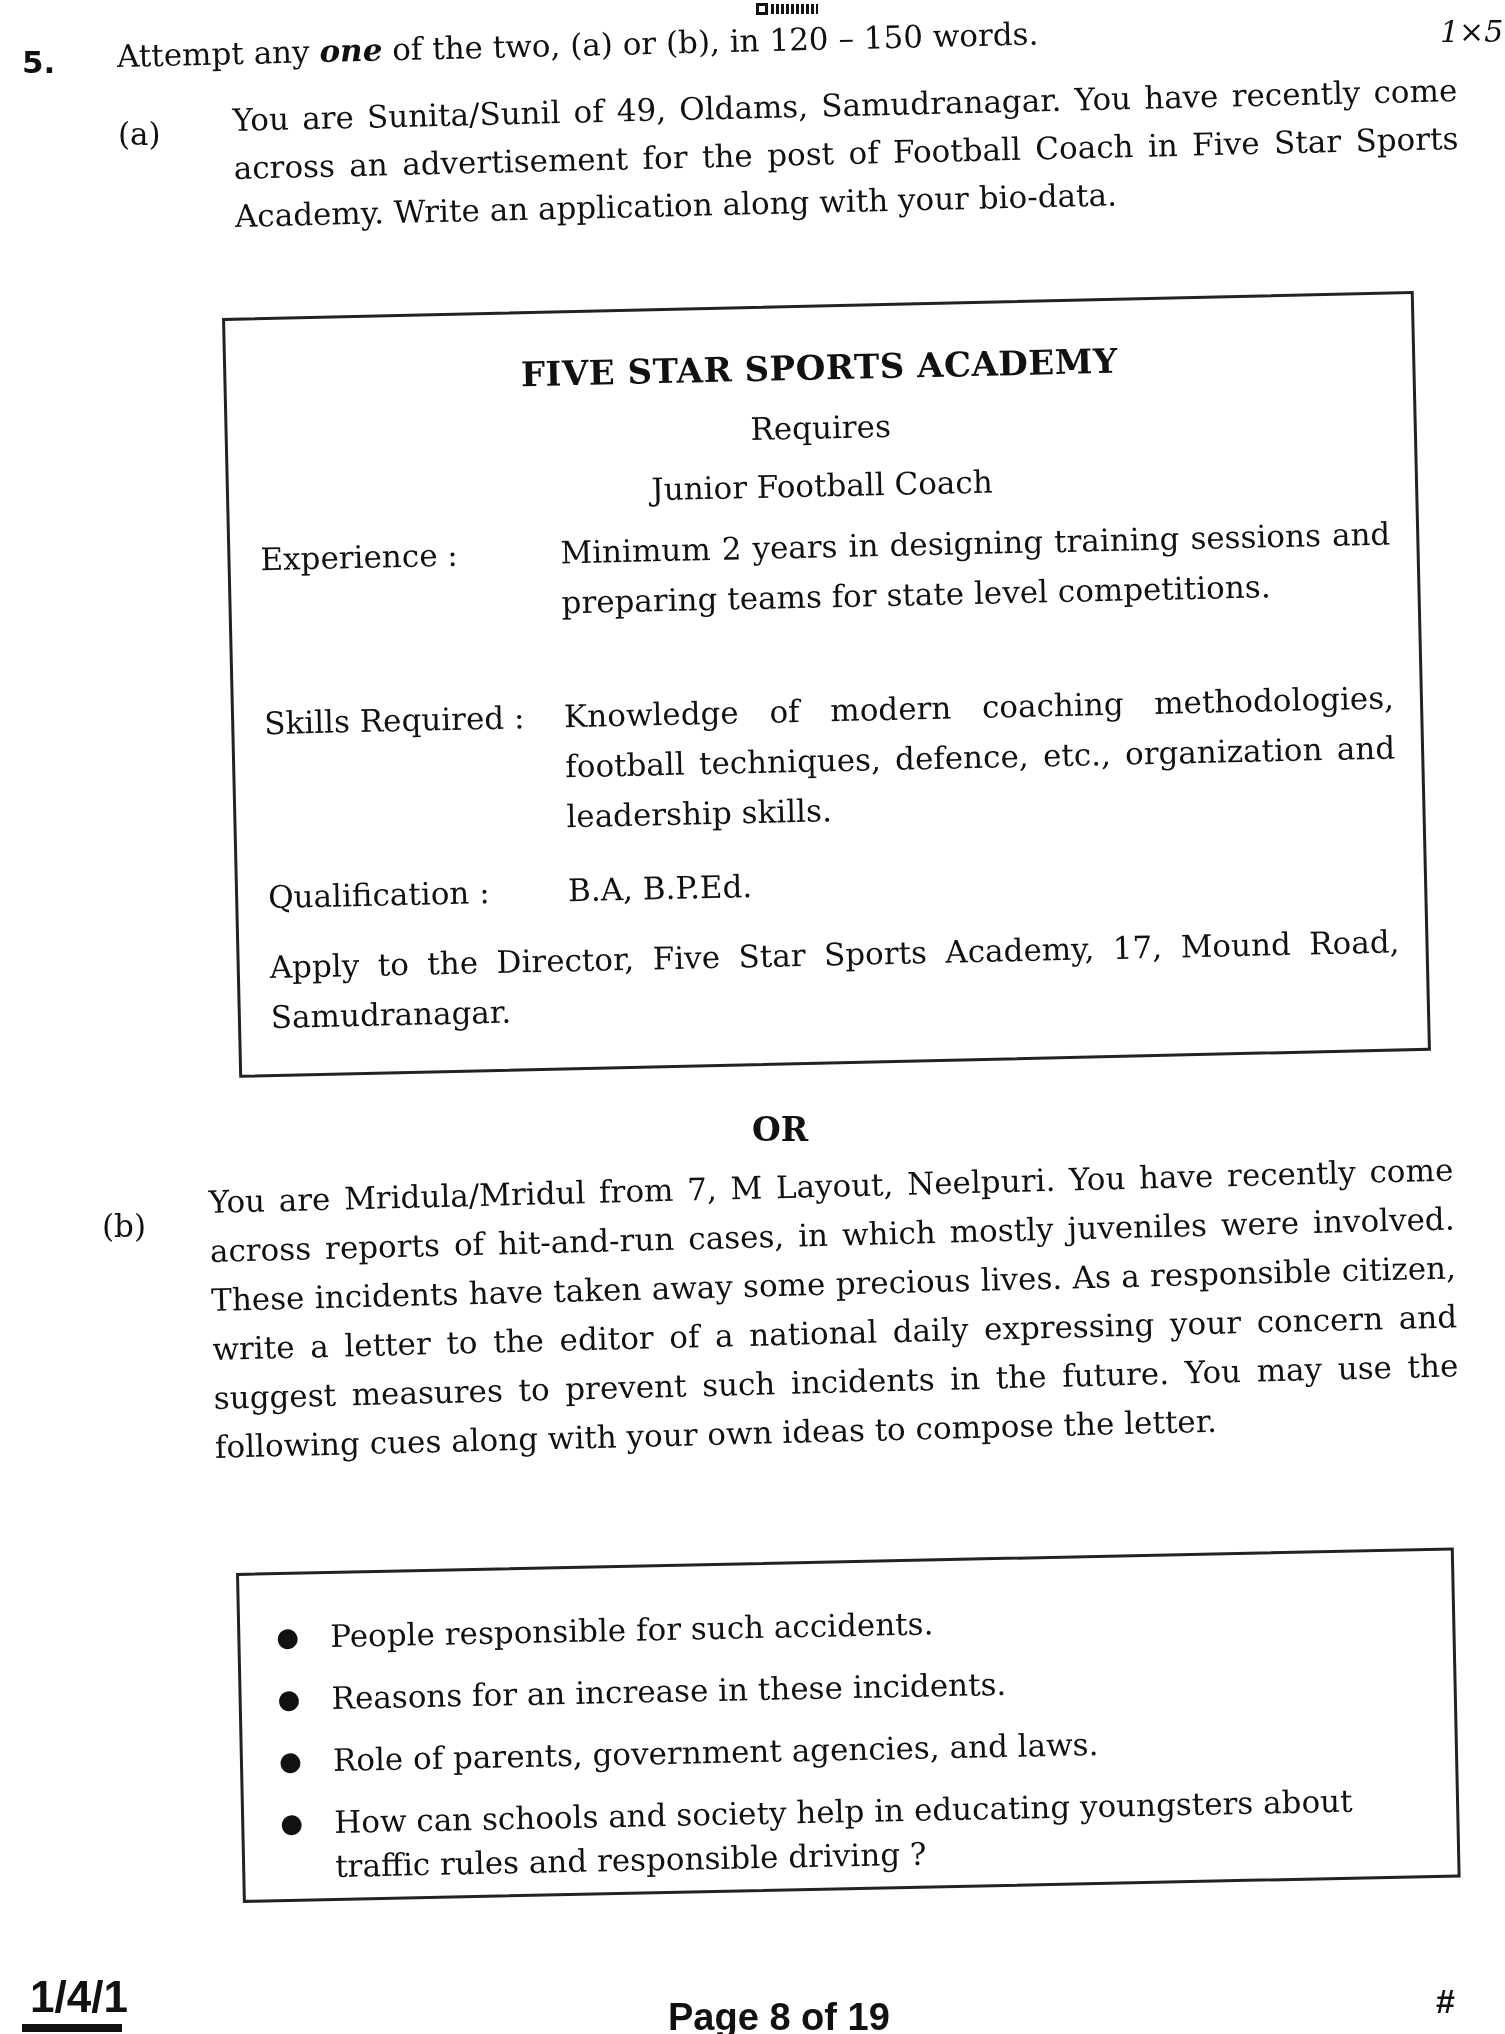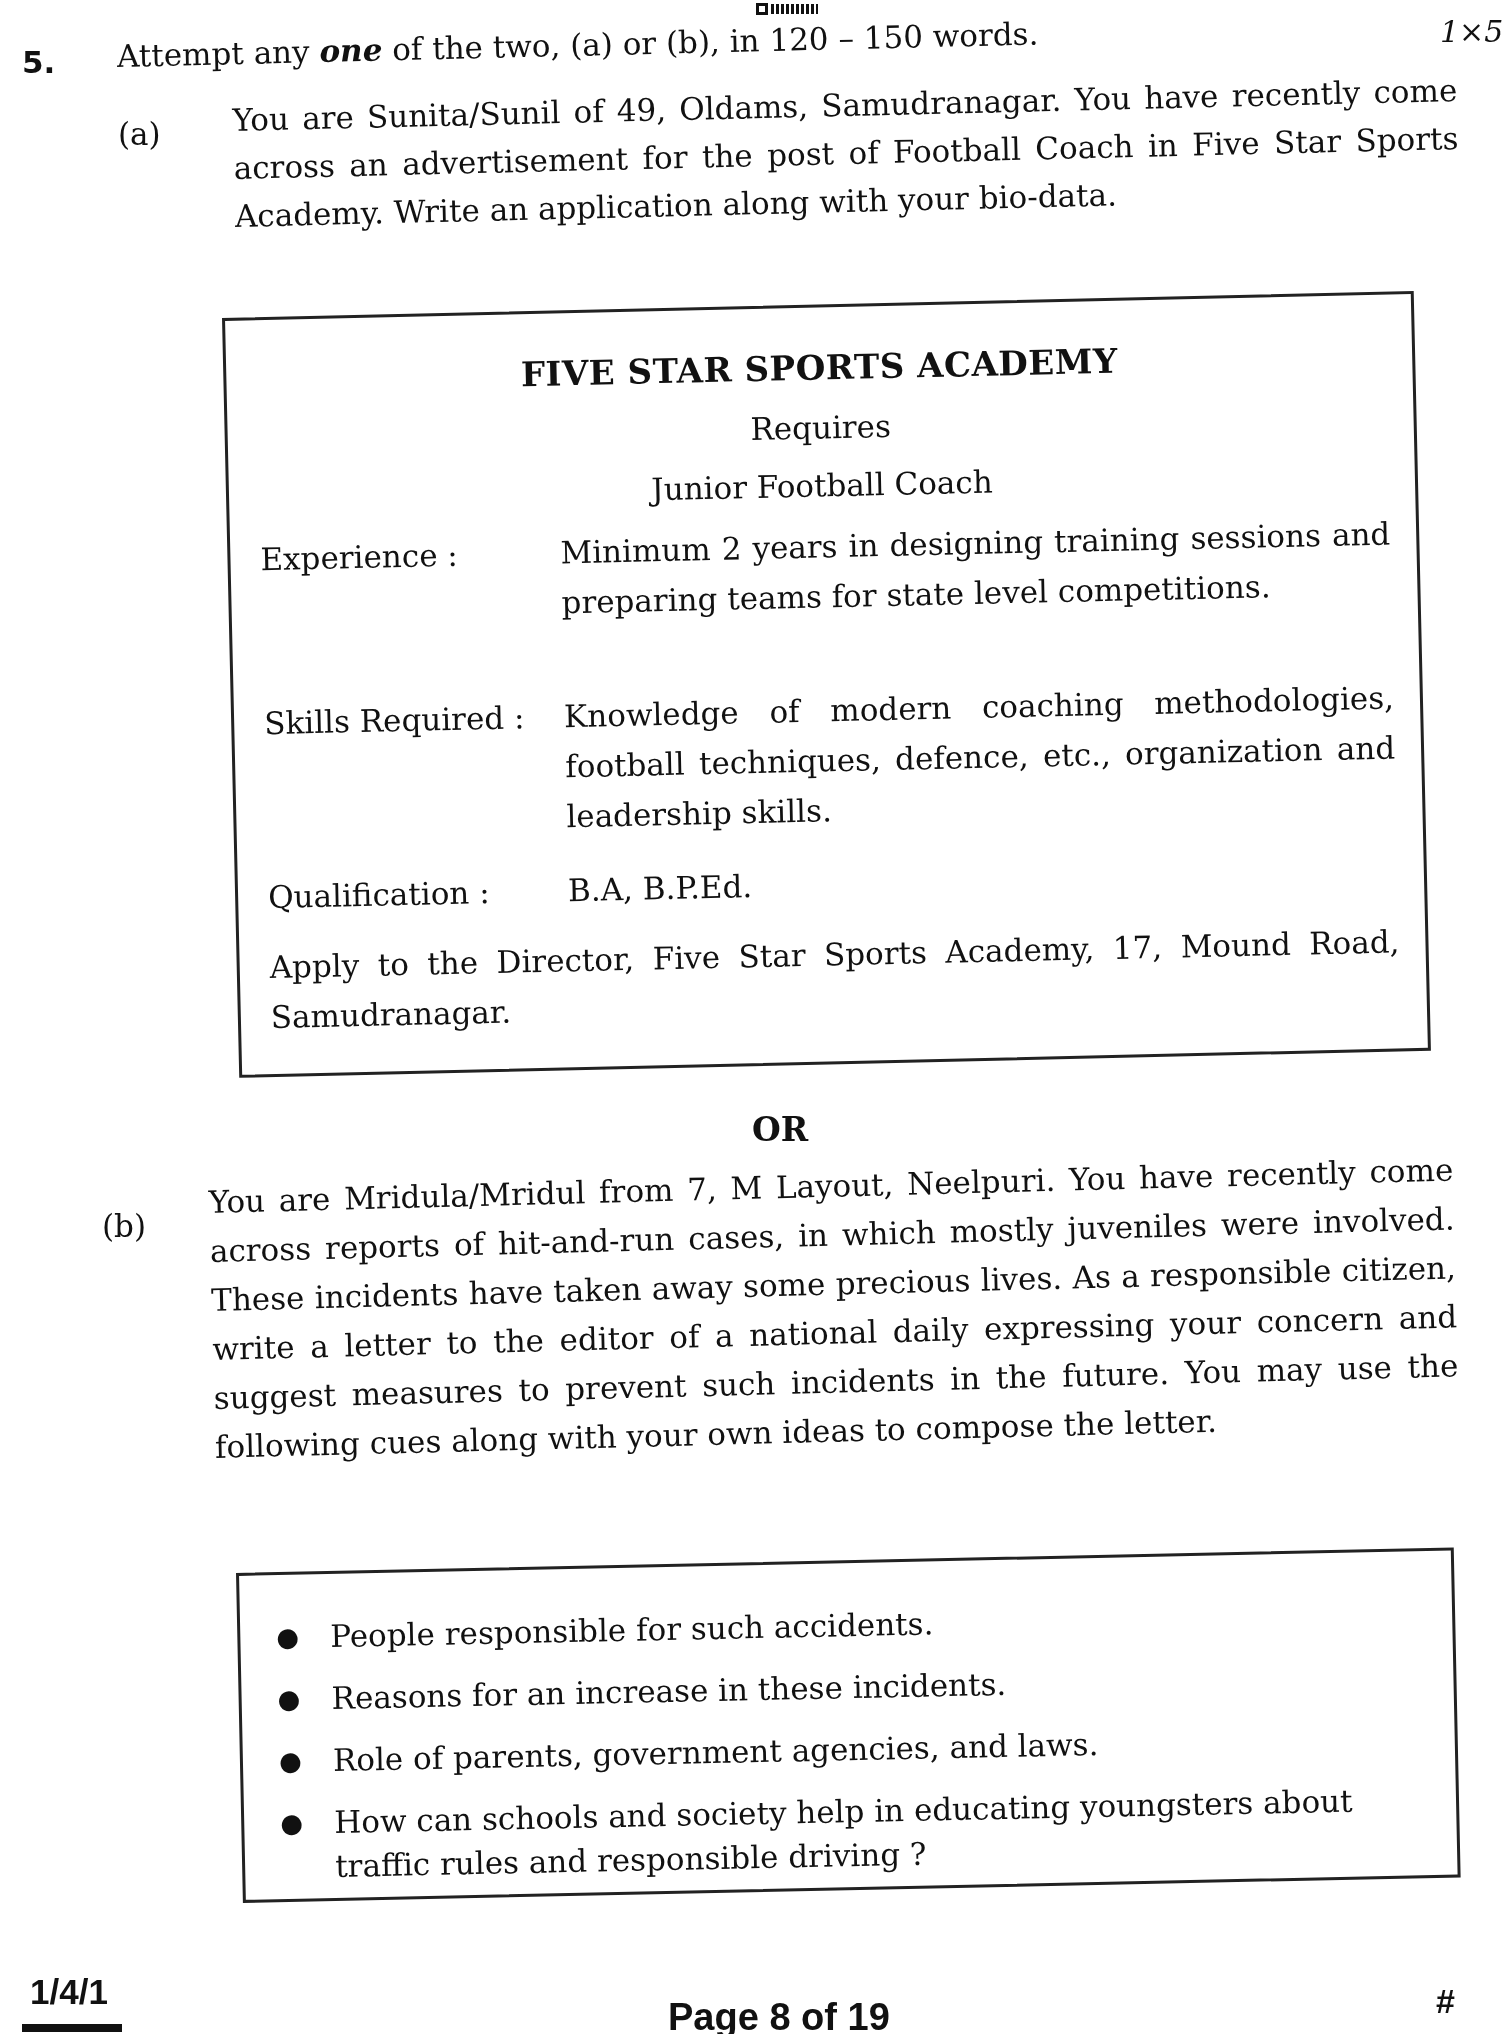--- a/index.html
+++ b/index.html
@@ -131,21 +131,21 @@
   }
   .cue .bullet {
     width: 54px; flex: none;
     font-size: 26px;
   }
   .cue .txt { flex: 1; }
 
   
   .footer-code {
     left: 30px; top: 1972px;
-    font-size: 35px; font-weight: bold;
+    font-size: 44px; font-weight: bold;
     font-family: "Liberation Sans", sans-serif;
   }
   .footer-underline {
     left: 22px; top: 2024px; width: 100px; height: 8px; background: #111;
   }
   .footer-page {
     left: 668px; top: 1996px;
     font-size: 38px; font-weight: bold;
     font-family: Liberation Sans, sans-serif;
   }

